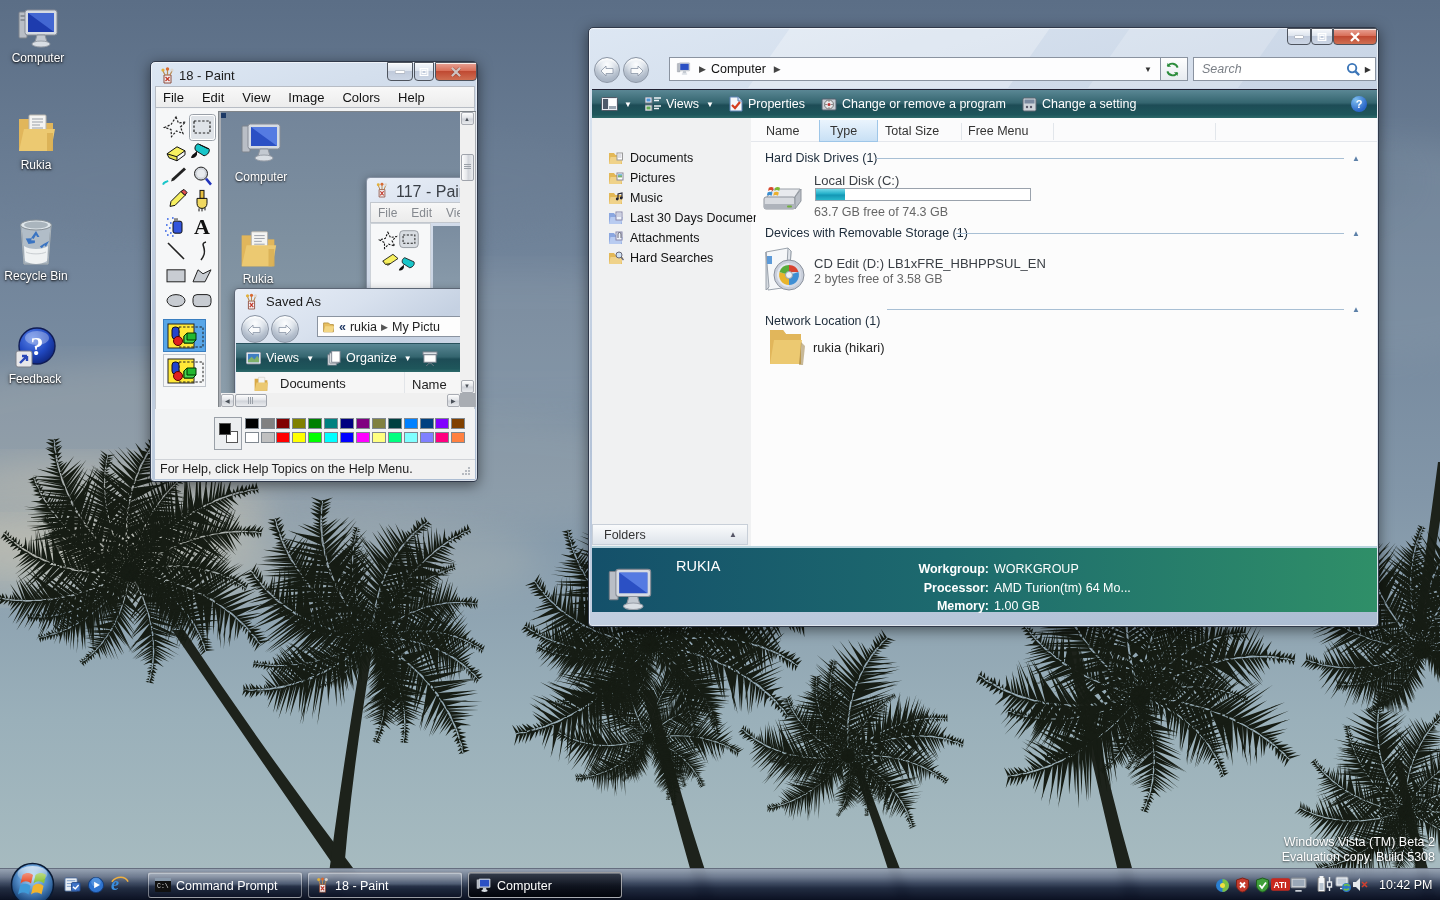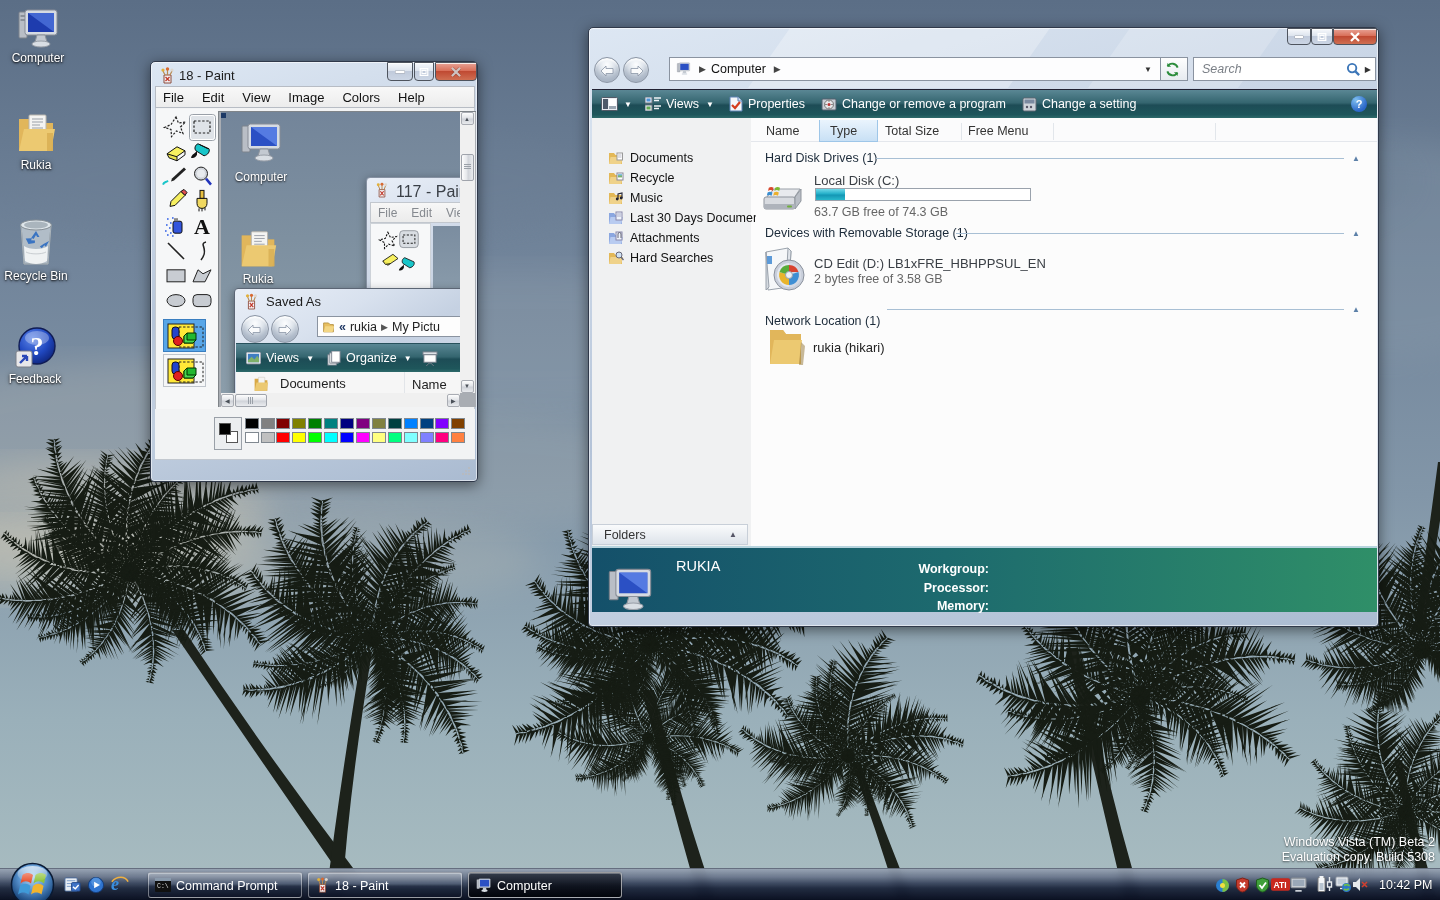--- a/index.html
+++ b/index.html
@@ -562,20 +562,21 @@
       <div class="abs" style="left:185.0px;top:22.5px;width:14px;height:11px;background:#0000ff;border:1px solid #808890"></div>
       <div class="abs" style="left:200.9px;top:22.5px;width:14px;height:11px;background:#ff00ff;border:1px solid #808890"></div>
       <div class="abs" style="left:216.8px;top:22.5px;width:14px;height:11px;background:#ffff80;border:1px solid #808890"></div>
       <div class="abs" style="left:232.7px;top:22.5px;width:14px;height:11px;background:#00ff80;border:1px solid #808890"></div>
       <div class="abs" style="left:248.6px;top:22.5px;width:14px;height:11px;background:#80ffff;border:1px solid #808890"></div>
       <div class="abs" style="left:264.5px;top:22.5px;width:14px;height:11px;background:#8080ff;border:1px solid #808890"></div>
       <div class="abs" style="left:280.4px;top:22.5px;width:14px;height:11px;background:#ff0080;border:1px solid #808890"></div>
       <div class="abs" style="left:296.3px;top:22.5px;width:14px;height:11px;background:#ff8040;border:1px solid #808890"></div>
     </div>
 
+ <div class="abs" style="left:4px;top:397px;width:320px;height:20px;background:#f1f1f1;border-top:1px solid #d0d3d8;font-size:12.5px;color:#1c1c1c;padding:2px 0 0 5px">For Help, click Help Topics on the Help Menu.</div>
  <div class="abs" style="left:310px;top:404px;width:10px;height:10px;background:
    radial-gradient(circle at 2px 8px,#b6bac0 1px,transparent 1.3px),
    radial-gradient(circle at 5px 8px,#b6bac0 1px,transparent 1.3px),
    radial-gradient(circle at 8px 8px,#b6bac0 1px,transparent 1.3px),
    radial-gradient(circle at 5px 5px,#b6bac0 1px,transparent 1.3px),
    radial-gradient(circle at 8px 5px,#b6bac0 1px,transparent 1.3px),
    radial-gradient(circle at 8px 2px,#b6bac0 1px,transparent 1.3px)"></div>
 </div>
 
 <div class="frame" id="exp" style="left:588px;top:27px;width:791px;height:600px">
@@ -699,21 +700,21 @@
           <path d="M10 5h3.5M10 7h3.5" stroke="#aab" stroke-width=".8"></path>
         </svg></div>
       <div class="nav" style="top:33px;white-space:nowrap;max-width:126px;overflow:hidden">Documents</div>
       <div class="abs" style="left:16px;top:52px"><svg width="16" height="15" viewBox="0 0 16 15">
           <path d="M1 3h5l1.5 2H14v9H1z" fill="#e3b857"></path>
           <path d="M1 14l1.5-7H15l-1.8 7z" fill="#efd28a"></path>
           <rect x="9" y="3" width="6" height="7" fill="#fff" stroke="#889"></rect>
           <rect x="10" y="4" width="4" height="3.4" fill="#79b06a"></rect>
           <rect x="10" y="4" width="4" height="1.4" fill="#7ec0e8"></rect>
         </svg></div>
-      <div class="nav" style="top:53px;white-space:nowrap;max-width:126px;overflow:hidden">Recycle</div>
+      <div class="nav" style="top:53px;white-space:nowrap;max-width:126px;overflow:hidden">Pictures</div>
       <div class="abs" style="left:16px;top:72px"><svg width="16" height="15" viewBox="0 0 16 15">
           <path d="M1 3h5l1.5 2H14v9H1z" fill="#e3b857"></path>
           <path d="M1 14l1.5-7H15l-1.8 7z" fill="#efd28a"></path>
           <path d="M10 9V4l4-1v5" stroke="#223" stroke-width="1.1" fill="none"></path>
           <circle cx="9.2" cy="9" r="1.4" fill="#223"></circle>
           <circle cx="13.2" cy="8" r="1.4" fill="#223"></circle>
         </svg></div>
       <div class="nav" style="top:73px;white-space:nowrap;max-width:126px;overflow:hidden">Music</div>
       <div class="abs" style="left:16px;top:92px"><svg width="16" height="15" viewBox="0 0 16 15">
           <path d="M1 3h5l1.5 2H14v9H1z" fill="#8ba7e0"></path>
@@ -795,20 +796,21 @@
    <svg class="abs" style="left:13px;top:19px" width="50" height="46" viewBox="0 0 46 42">
         <rect x="4" y="4" width="8" height="26" rx="1" fill="#b9bec6" stroke="#7d838c"></rect>
         <rect x="10" y="2" width="32" height="25" rx="2.5" fill="#d6dbe2" stroke="#868c96"></rect>
         <rect x="13" y="5" width="26" height="19" fill="#2b50c4"></rect>
         <path d="M13 5h26v19z" fill="#5d83e8" opacity=".85"></path>
         <path d="M22 27h8l2 7h-12z" fill="#c3c9d1" stroke="#8d939c"></path>
         <ellipse cx="26" cy="36" rx="9" ry="3" fill="#d9dee4" stroke="#999fa8"></ellipse>
       </svg>
    <div class="abs" style="left:84px;top:10px;font-size:14.5px;color:#fff">RUKIA</div>
    <div class="abs" style="right:388px;top:12px;text-align:right;font-size:12.5px;color:#fff;font-weight:bold;line-height:18.5px">Workgroup:<br>Processor:<br>Memory:</div>
+   <div class="abs" style="left:402px;top:12px;font-size:12.5px;color:#fff;line-height:18.5px">WORKGROUP<br>AMD Turion(tm) 64 Mo...<br>1.00 GB</div>
  </div>
 </div>
 
 <div class="abs" id="taskbar" style="left:0;top:868px;width:1440px;height:32px;
   background:linear-gradient(180deg,rgba(150,162,178,.95) 0%,rgba(104,116,138,.93) 26%,rgba(58,70,94,.94) 45%,rgba(28,38,60,.96) 62%,rgba(8,13,30,.98) 100%);
   -webkit-backdrop-filter:blur(5px);backdrop-filter:blur(5px);border-top:1px solid rgba(210,225,240,.45)">
 
  <svg class="abs" style="left:10px;top:-7px" width="45" height="45" viewBox="0 0 45 45">
    <defs>
     <radialGradient id="orb" cx=".5" cy=".32" r=".75">

